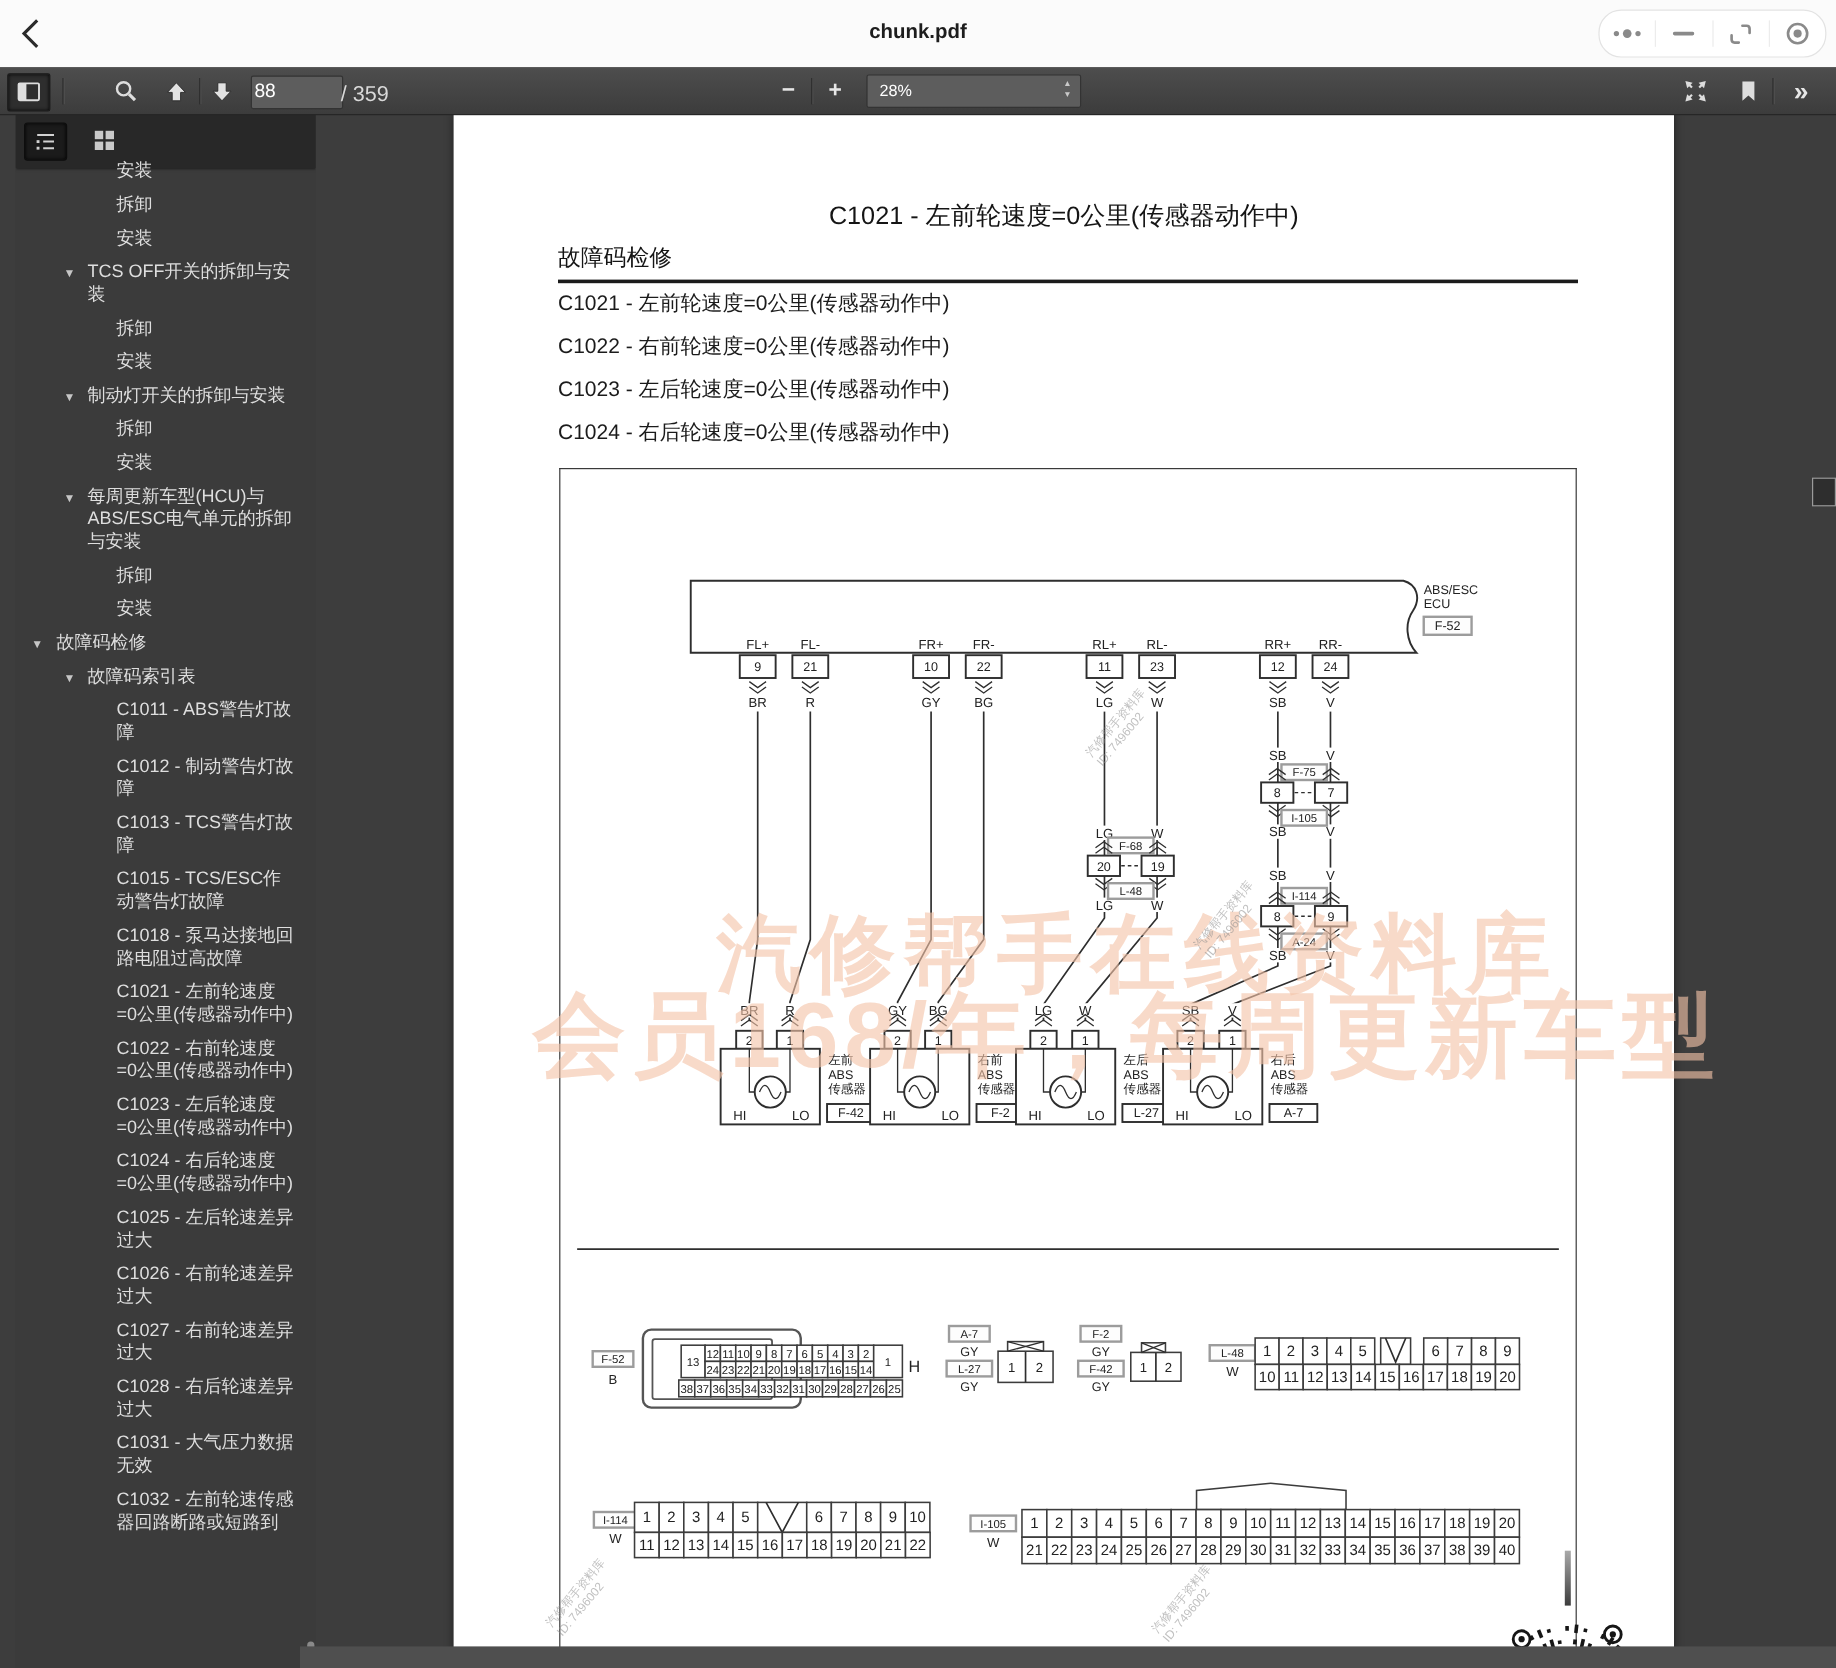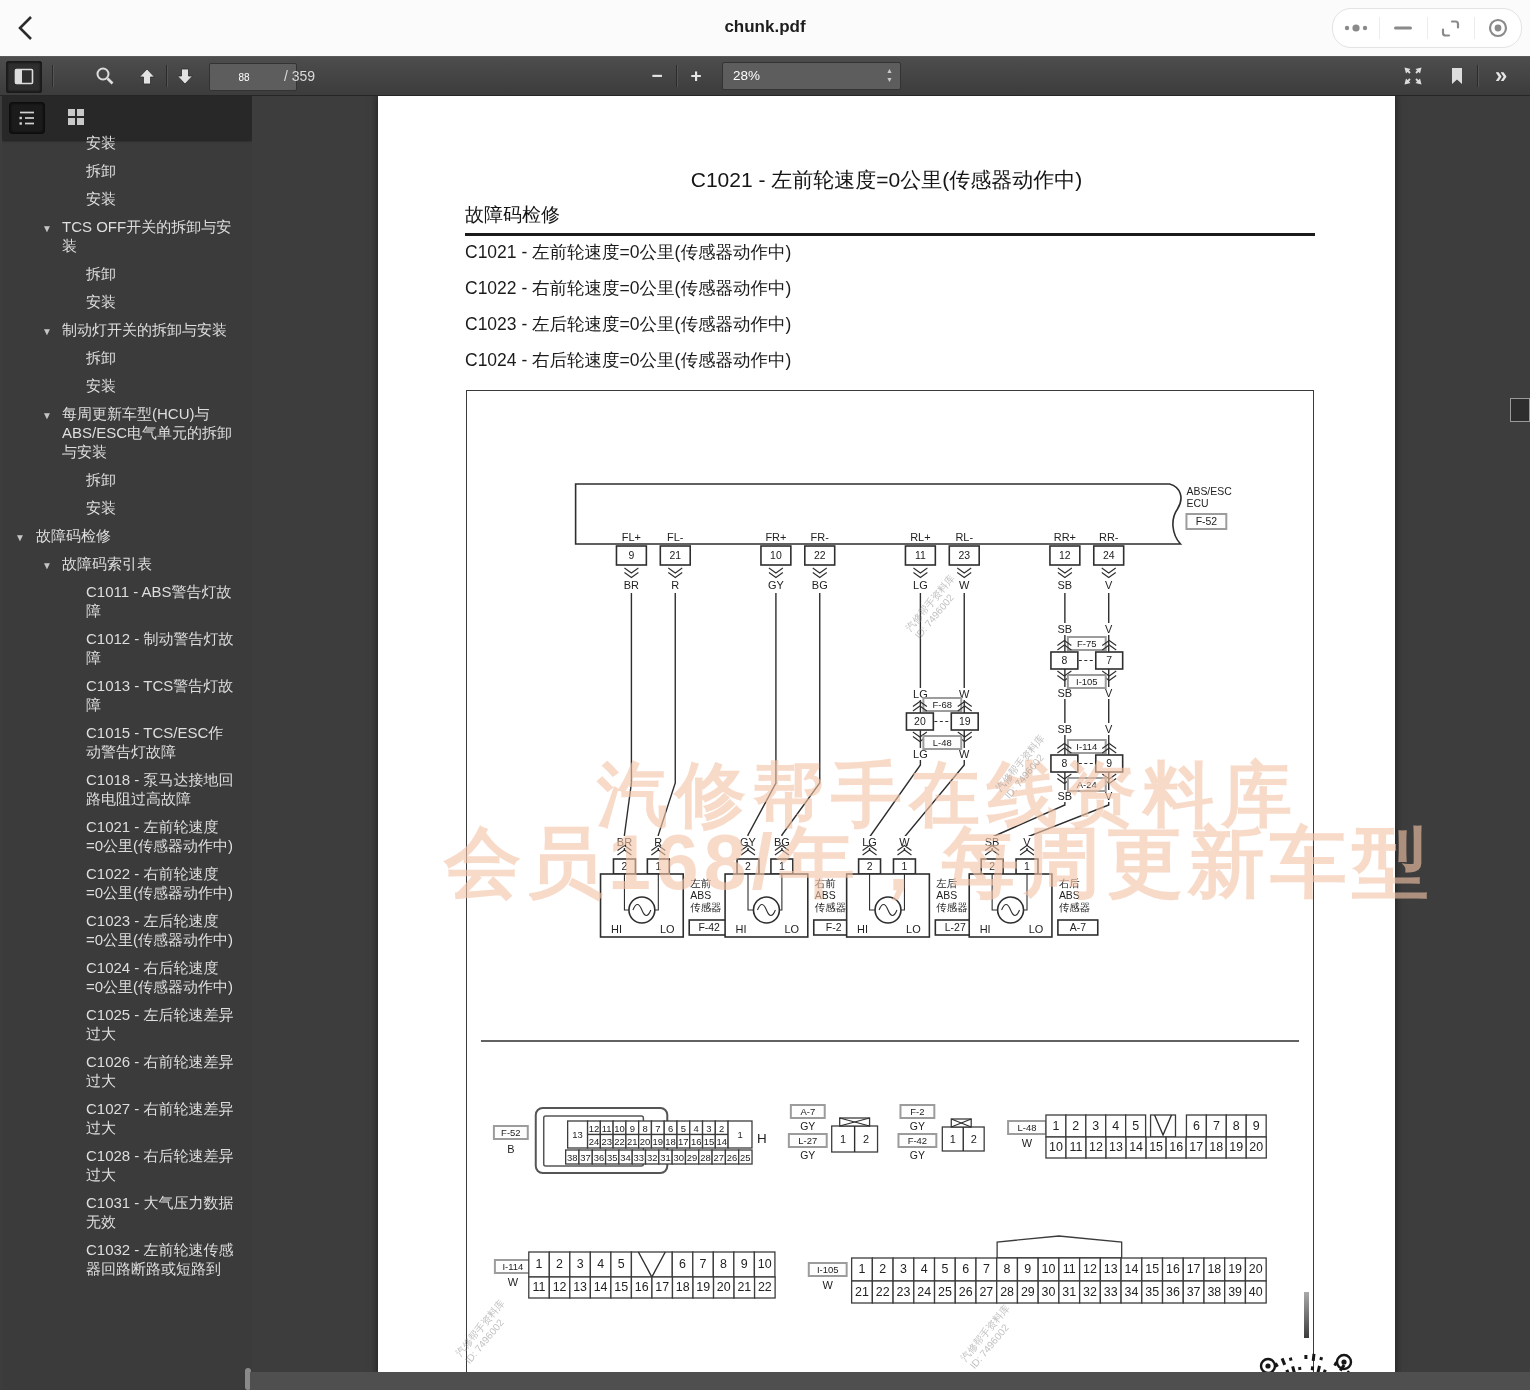--- a/index.html
+++ b/index.html
@@ -14,28 +14,28 @@
   .capseg{flex:1;display:flex;align-items:center;justify-content:center;height:100%;cursor:pointer;}
   .capdiv{width:1px;height:22px;background:#ececec;}
   
   .tb{position:absolute;left:0;top:56px;width:1530px;height:38px;
       background:linear-gradient(#4d4d4d,#3c3c3c);border-top:1px solid #5a5a5a;
       border-bottom:1px solid #262626;z-index:20;}
   .tbtn{position:absolute;top:4px;width:30px;height:30px;display:flex;align-items:center;justify-content:center;cursor:pointer;border-radius:2px;}
   .tbtn.pressed{border:1px solid #1a1a1a;background:#2e2e2e;box-shadow:inset 0 0 3px #000;}
   .tsep{position:absolute;top:8px;width:1px;height:22px;background:#2b2b2b;border-right:1px solid #555;}
   .pginput{position:absolute;left:209px;top:6px;width:64px;height:24px;background:#5d5d5d;border:1px solid #333;
-           border-radius:2px;color:#fff;font-size:10px;text-align:center;padding-right:20px;font-family:"Liberation Sans",sans-serif;}
-  .pgtotal{position:absolute;left:284px;top:11px;color:#d9d9d9;font-size:14px;}
+           border-radius:2px;color:#fff;font-size:16px;text-align:left;padding-right:9px;font-family:"Liberation Sans",sans-serif;}
+  .pgtotal{position:absolute;left:284px;top:11px;color:#d9d9d9;font-size:18px;}
   .zoomsel{position:absolute;left:722px;top:5px;width:167px;height:26px;background:#5d5d5d;border:1px solid #333;
            border-radius:2px;color:#fff;font-size:13.5px;line-height:26px;padding-left:10px;cursor:pointer;}
   .spin{position:absolute;right:7px;top:3px;color:#c9c9c9;font-size:7px;line-height:9px;text-align:center;}
   .glyphbtn{color:#e6e6e6;font-size:19px;font-weight:bold;}
   
-  .sidebar{position:absolute;left:2px;top:94px;width:250px;height:1296px;background:#3b3b3b;overflow:hidden;z-index:8;}
+  .sidebar{position:absolute;left:13px;top:94px;width:250px;height:1296px;background:#3b3b3b;overflow:hidden;z-index:8;}
   .sbhead{position:absolute;left:0;top:0;width:100%;height:46px;background:#282828;box-shadow:0 1px 2px rgba(0,0,0,.5);}
   .sbtn{position:absolute;top:8px;width:34px;height:30px;display:flex;align-items:center;justify-content:center;cursor:pointer;border-radius:3px;}
   .sbtn.active{background:#1b1b1b;border:1px solid #0d0d0d;box-shadow:inset 0 0 3px #000;}
   .toc{position:absolute;left:0;top:46px;width:250px;margin-top:-7px;}
   .tocitem{position:relative;font-size:15px;line-height:19px;color:#dedede;margin-bottom:9px;padding-right:18px;cursor:pointer;}
   .tocitem .tri{position:absolute;top:2px;font-size:10px;color:#c6c6c6;}
   .lvl0{padding-left:34px;} .lvl0 .tri{left:13px;}
   .lvl1{padding-left:60px;} .lvl1 .tri{left:40px;}
   .lvl2{padding-left:84px;}
   .sbthumb{position:absolute;left:243px;top:1274px;width:6px;height:22px;background:#8a8a8a;border-radius:3px;}

